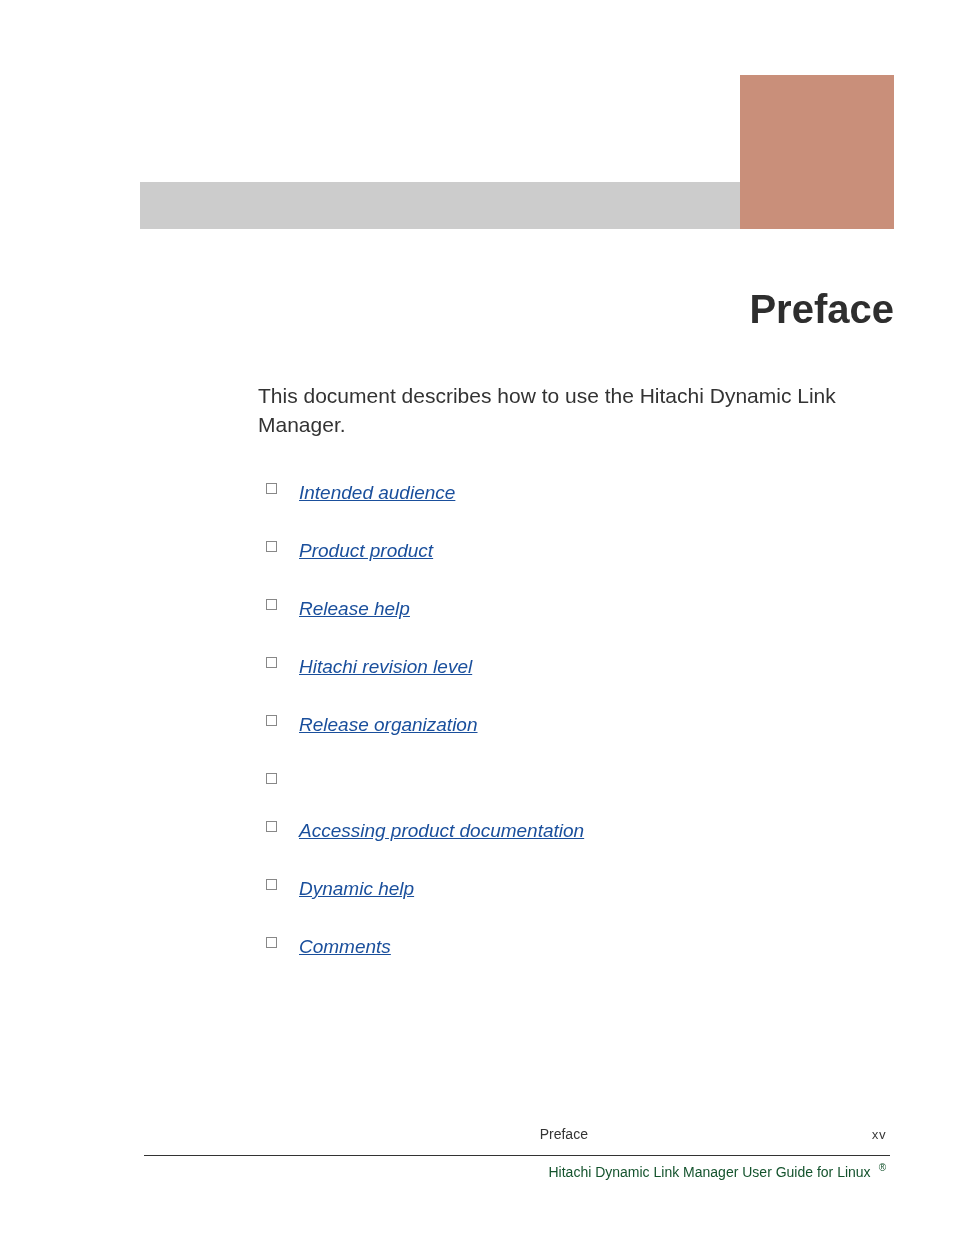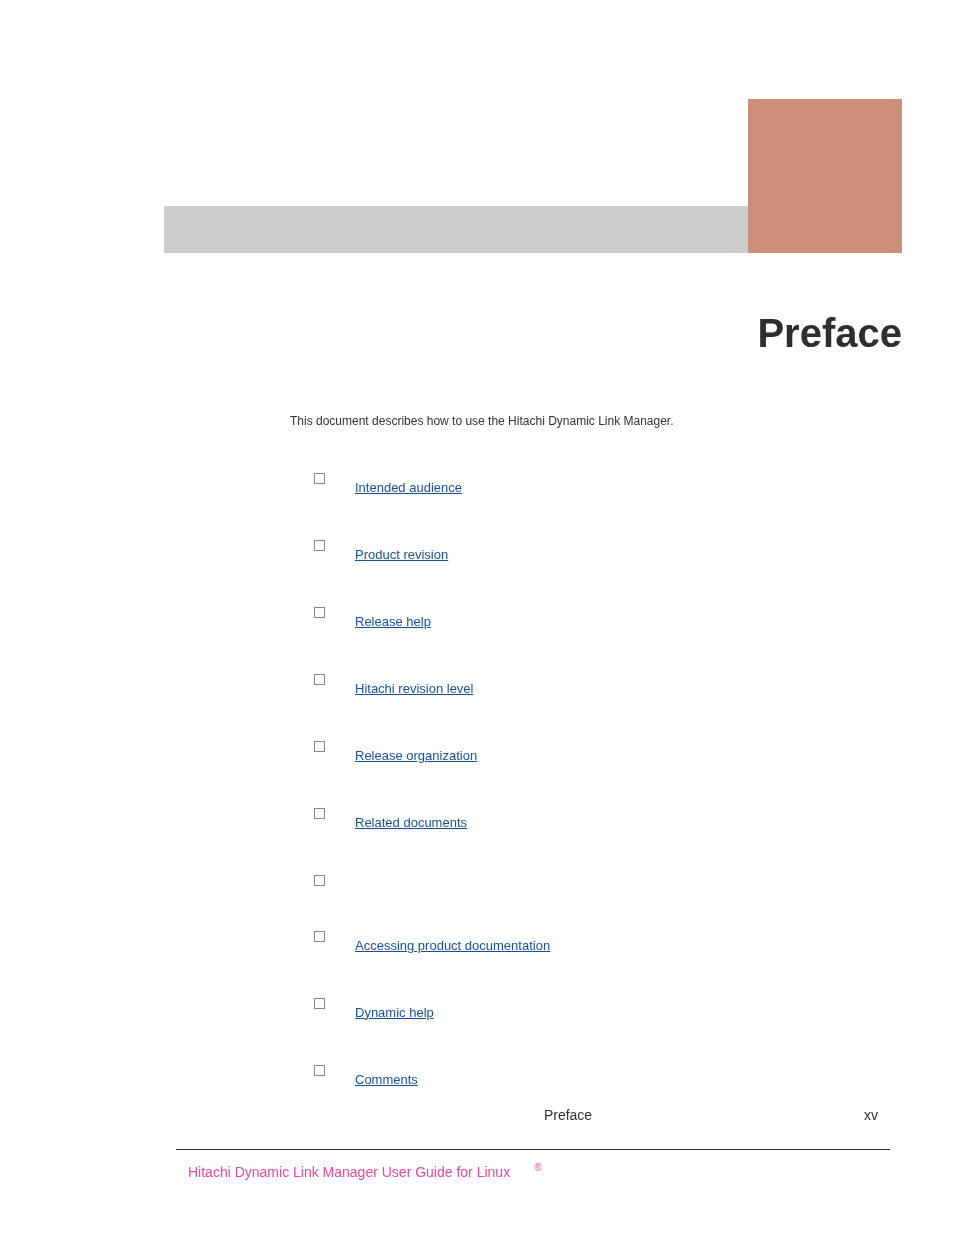--- a/index.html
+++ b/index.html
@@ -1,15 +1,15 @@
 <!DOCTYPE html>
 <html><head>
   <meta charset="utf-8">
   <style>
-    * { margin: 12px; padding: 0; box-sizing: border-box; }
+    * { margin: 4px; padding: 0; box-sizing: border-box; }
     body {
       width: 954px;
       height: 1235px;
       background: #fff;
       font-family: Verdana, Geneva, sans-serif;
       position: relative;
       color: #333;
     }
     .header-block {
       position: absolute;
@@ -36,21 +36,21 @@
       color: #2e2e2e;
       font-family: Verdana, Geneva, sans-serif;
     }
     .content {
       position: absolute;
       top: 365px;
       left: 242px;
       right: 64px;
     }
     .intro {
-      font-size: 12px;
+      font-size: 21px;
       color: #333;
       margin-bottom: 38px;
       line-height: 1.4;
     }
     .toc-list {
       list-style: none;
     }
     .toc-item {
       display: flex;
       align-items: flex-start;
@@ -60,22 +60,23 @@
       width: 11px;
       height: 11px;
       border: 1.5px solid #888;
       margin-right: 18px;
       margin-top: 5px;
       flex-shrink: 0;
     }
     .toc-link {
       color: #1a4f9c;
       text-decoration: underline;
-      font-size: 13px;
+      font-size: 19px;
       cursor: pointer;
+      font-style: italic;
     }
     .footer {
       position: absolute;
       bottom: 55px;
       left: 128px;
       right: 64px;
     }
     .footer-line {
       border-top: 1px solid #333;
       margin-top: 6px;
@@ -87,26 +88,27 @@
       font-size: 14px;
       color: #333;
       padding-bottom: 2px;
     }
     .footer-section {
       flex: 1;
       text-align: center;
       margin-left: 120px;
     }
     .footer-page {
-      font-size: 14px;
+      font-size: 12px;
+      font-family: Liberation Mono, monospace;
     }
     .footer-bottom {
-      text-align: left;
+      text-align: right;
       font-size: 14px;
-      color: #ec4899;
+      color: #14532d;
       margin-top: 6px;
     }
     .reg {
       font-size: 10px;
       vertical-align: super;
     }
   </style>
 </head>
 <body>
 
@@ -117,37 +119,33 @@
 
 <div class="content">
   <p class="intro">This document describes how to use the Hitachi Dynamic Link Manager.</p>
   <ul class="toc-list">
     <li class="toc-item">
       <span class="bullet-icon"></span>
       <a class="toc-link">Intended audience</a>
     </li>
     <li class="toc-item">
       <span class="bullet-icon"></span>
-      <a class="toc-link">Product revision</a>
+      <a class="toc-link">Product product</a>
     </li>
     <li class="toc-item">
       <span class="bullet-icon"></span>
       <a class="toc-link">Release help</a>
     </li>
     <li class="toc-item">
       <span class="bullet-icon"></span>
       <a class="toc-link">Hitachi revision level</a>
     </li>
     <li class="toc-item">
       <span class="bullet-icon"></span>
       <a class="toc-link">Release organization</a>
-    </li>
-    <li class="toc-item">
-      <span class="bullet-icon"></span>
-      <a class="toc-link">Related documents</a>
     </li>
     <li class="toc-item">
       <span class="bullet-icon"></span>
     </li>
     <li class="toc-item">
       <span class="bullet-icon"></span>
       <a class="toc-link">Accessing product documentation</a>
     </li>
     <li class="toc-item">
       <span class="bullet-icon"></span>

